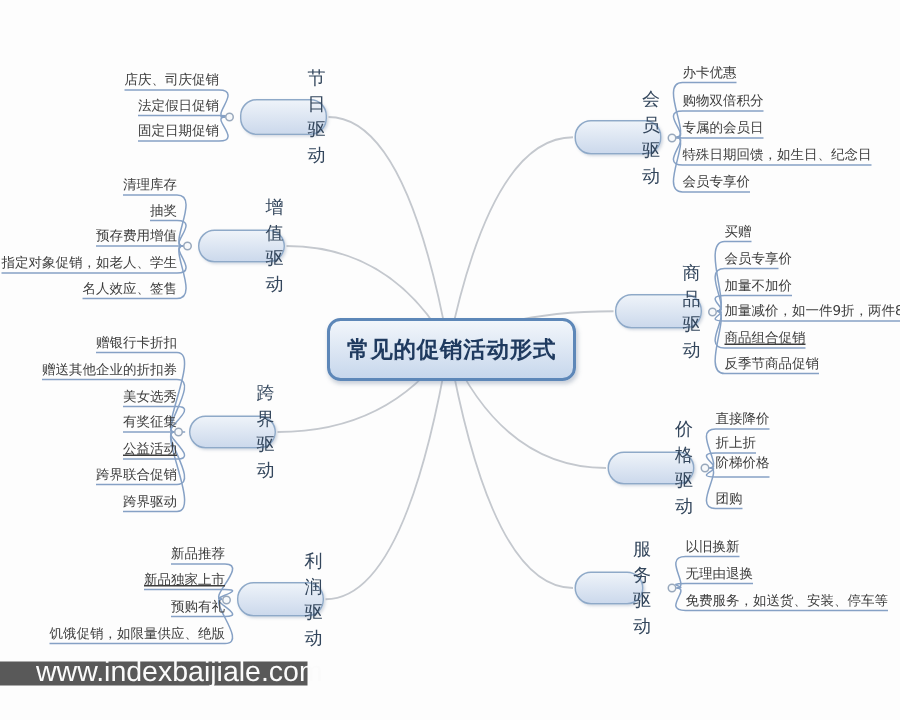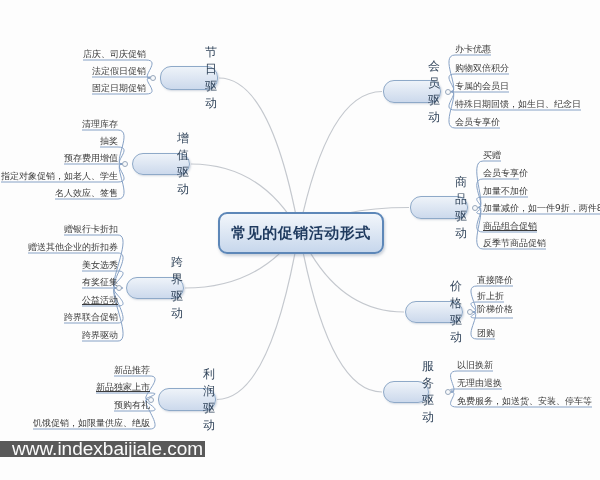--- a/index.html
+++ b/index.html
@@ -15,21 +15,21 @@
            box-shadow:1px 2px 3px rgba(100,120,150,.35);}
   .bnode{position:absolute;z-index:3;display:flex;align-items:center;justify-content:center;
          background:linear-gradient(#eef3f9,#ccd9ec);border:1px solid #8ea9c8;border-radius:11px;
          font-size:12px;color:#33465c;box-shadow:1px 1px 2px rgba(110,130,160,.3);box-sizing:border-box;padding-left:44px;}
   .leaf{position:absolute;z-index:2;font-size:9px;line-height:11px;color:#3c3c3c;white-space:nowrap;}
   .dot{position:absolute;z-index:4;width:6px;height:6px;border:1px solid #98a8bc;border-radius:50%;
        background:#f7f9fb;box-sizing:border-box;}
   .wm{position:absolute;z-index:6;background:#595959;color:#fbfbfb;display:flex;align-items:center;
       font-family:"Liberation Sans",sans-serif;}
   .wm-tr{left:459px;top:5px;width:138px;height:28px;font-size:16px;justify-content:center;}
-  .wm-bl{left:0;top:441px;width:205px;height:16px;font-size:19px;padding-left:12px;box-sizing:border-box;text-align:right;}
+  .wm-bl{left:0;top:441px;width:205px;height:16px;font-size:19px;padding-left:24px;box-sizing:border-box;text-align:right;}
 </style>
 </head>
 <body>
 
 <div class="stage">
   <svg class="links" width="600" height="480" id="links">
       <path d="M299,231 Q271,78 219,78" class="main"></path>
       <path d="M299,231 Q261.2,164 191,164" class="main"></path>
       <path d="M299,231 Q259.1,288 185,288" class="main"></path>
       <path d="M299,231 Q270.3,399.5 217,399.5" class="main"></path>

